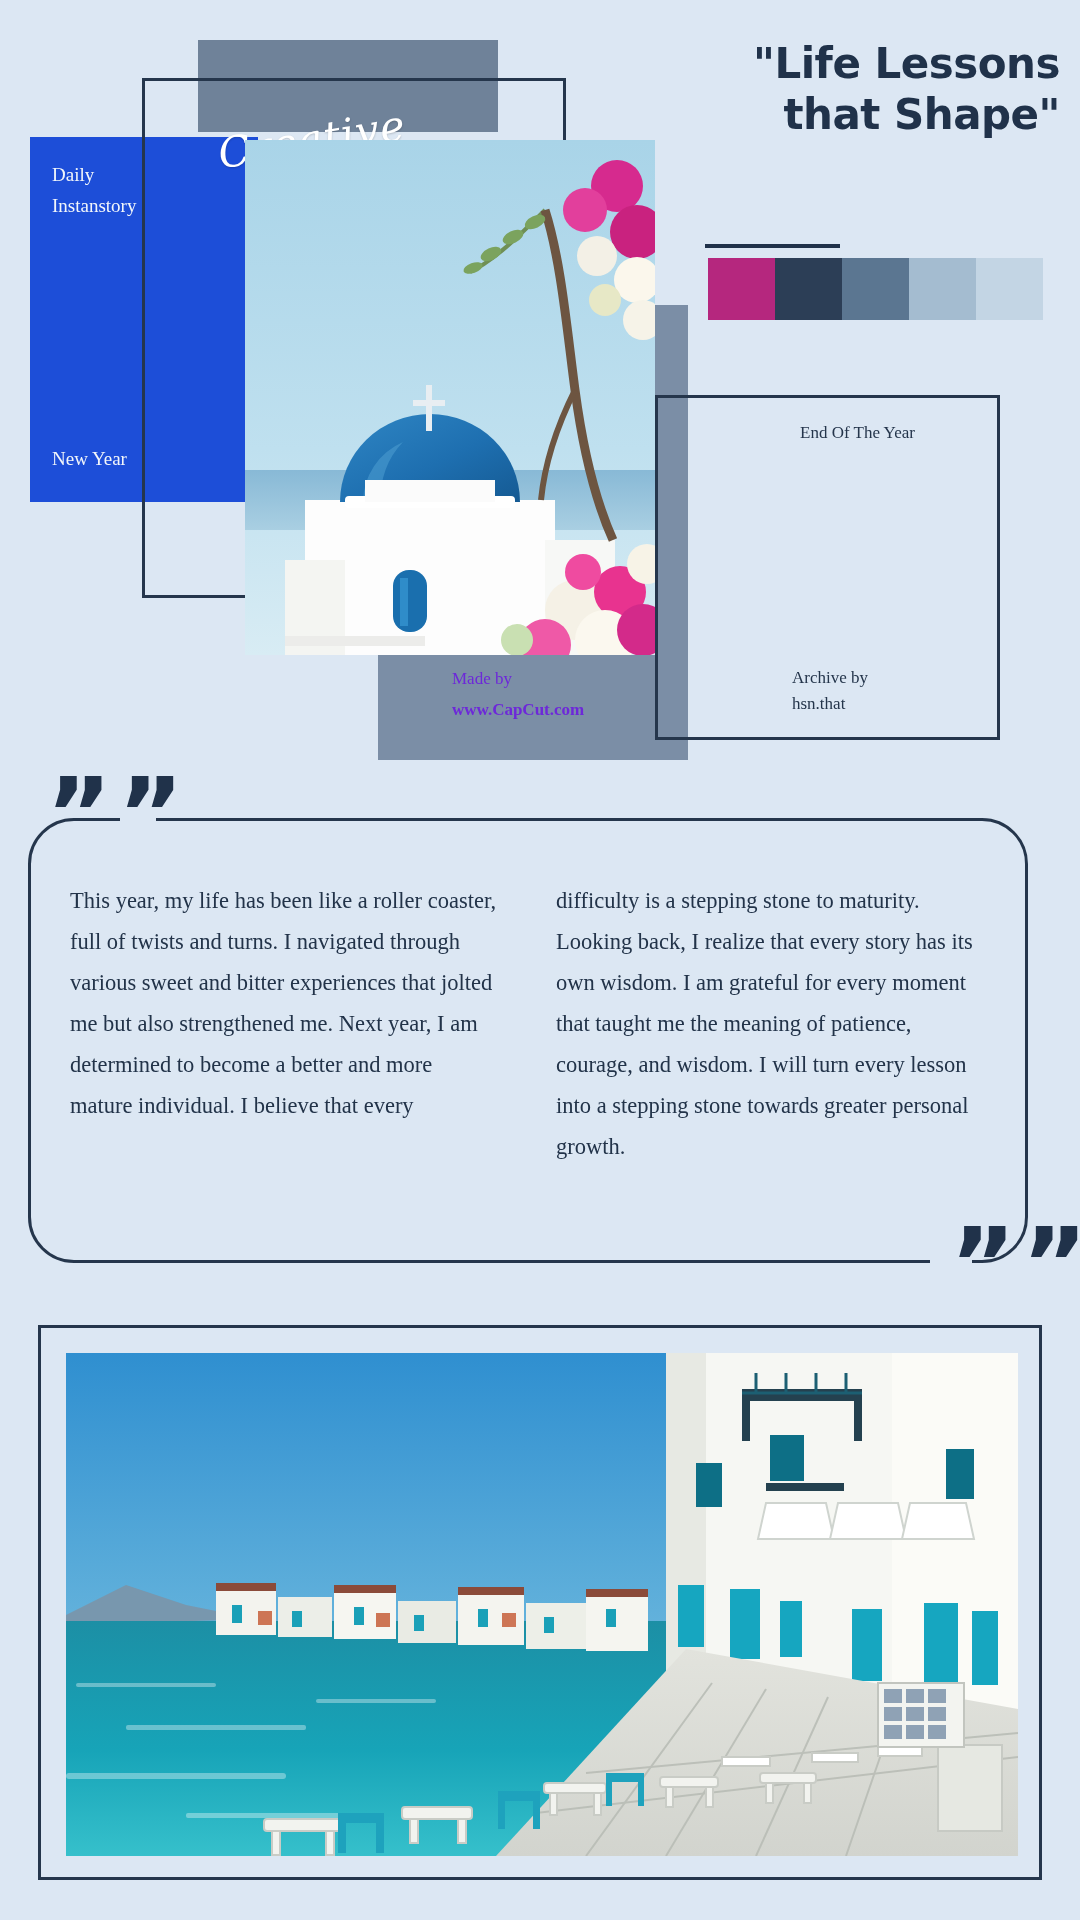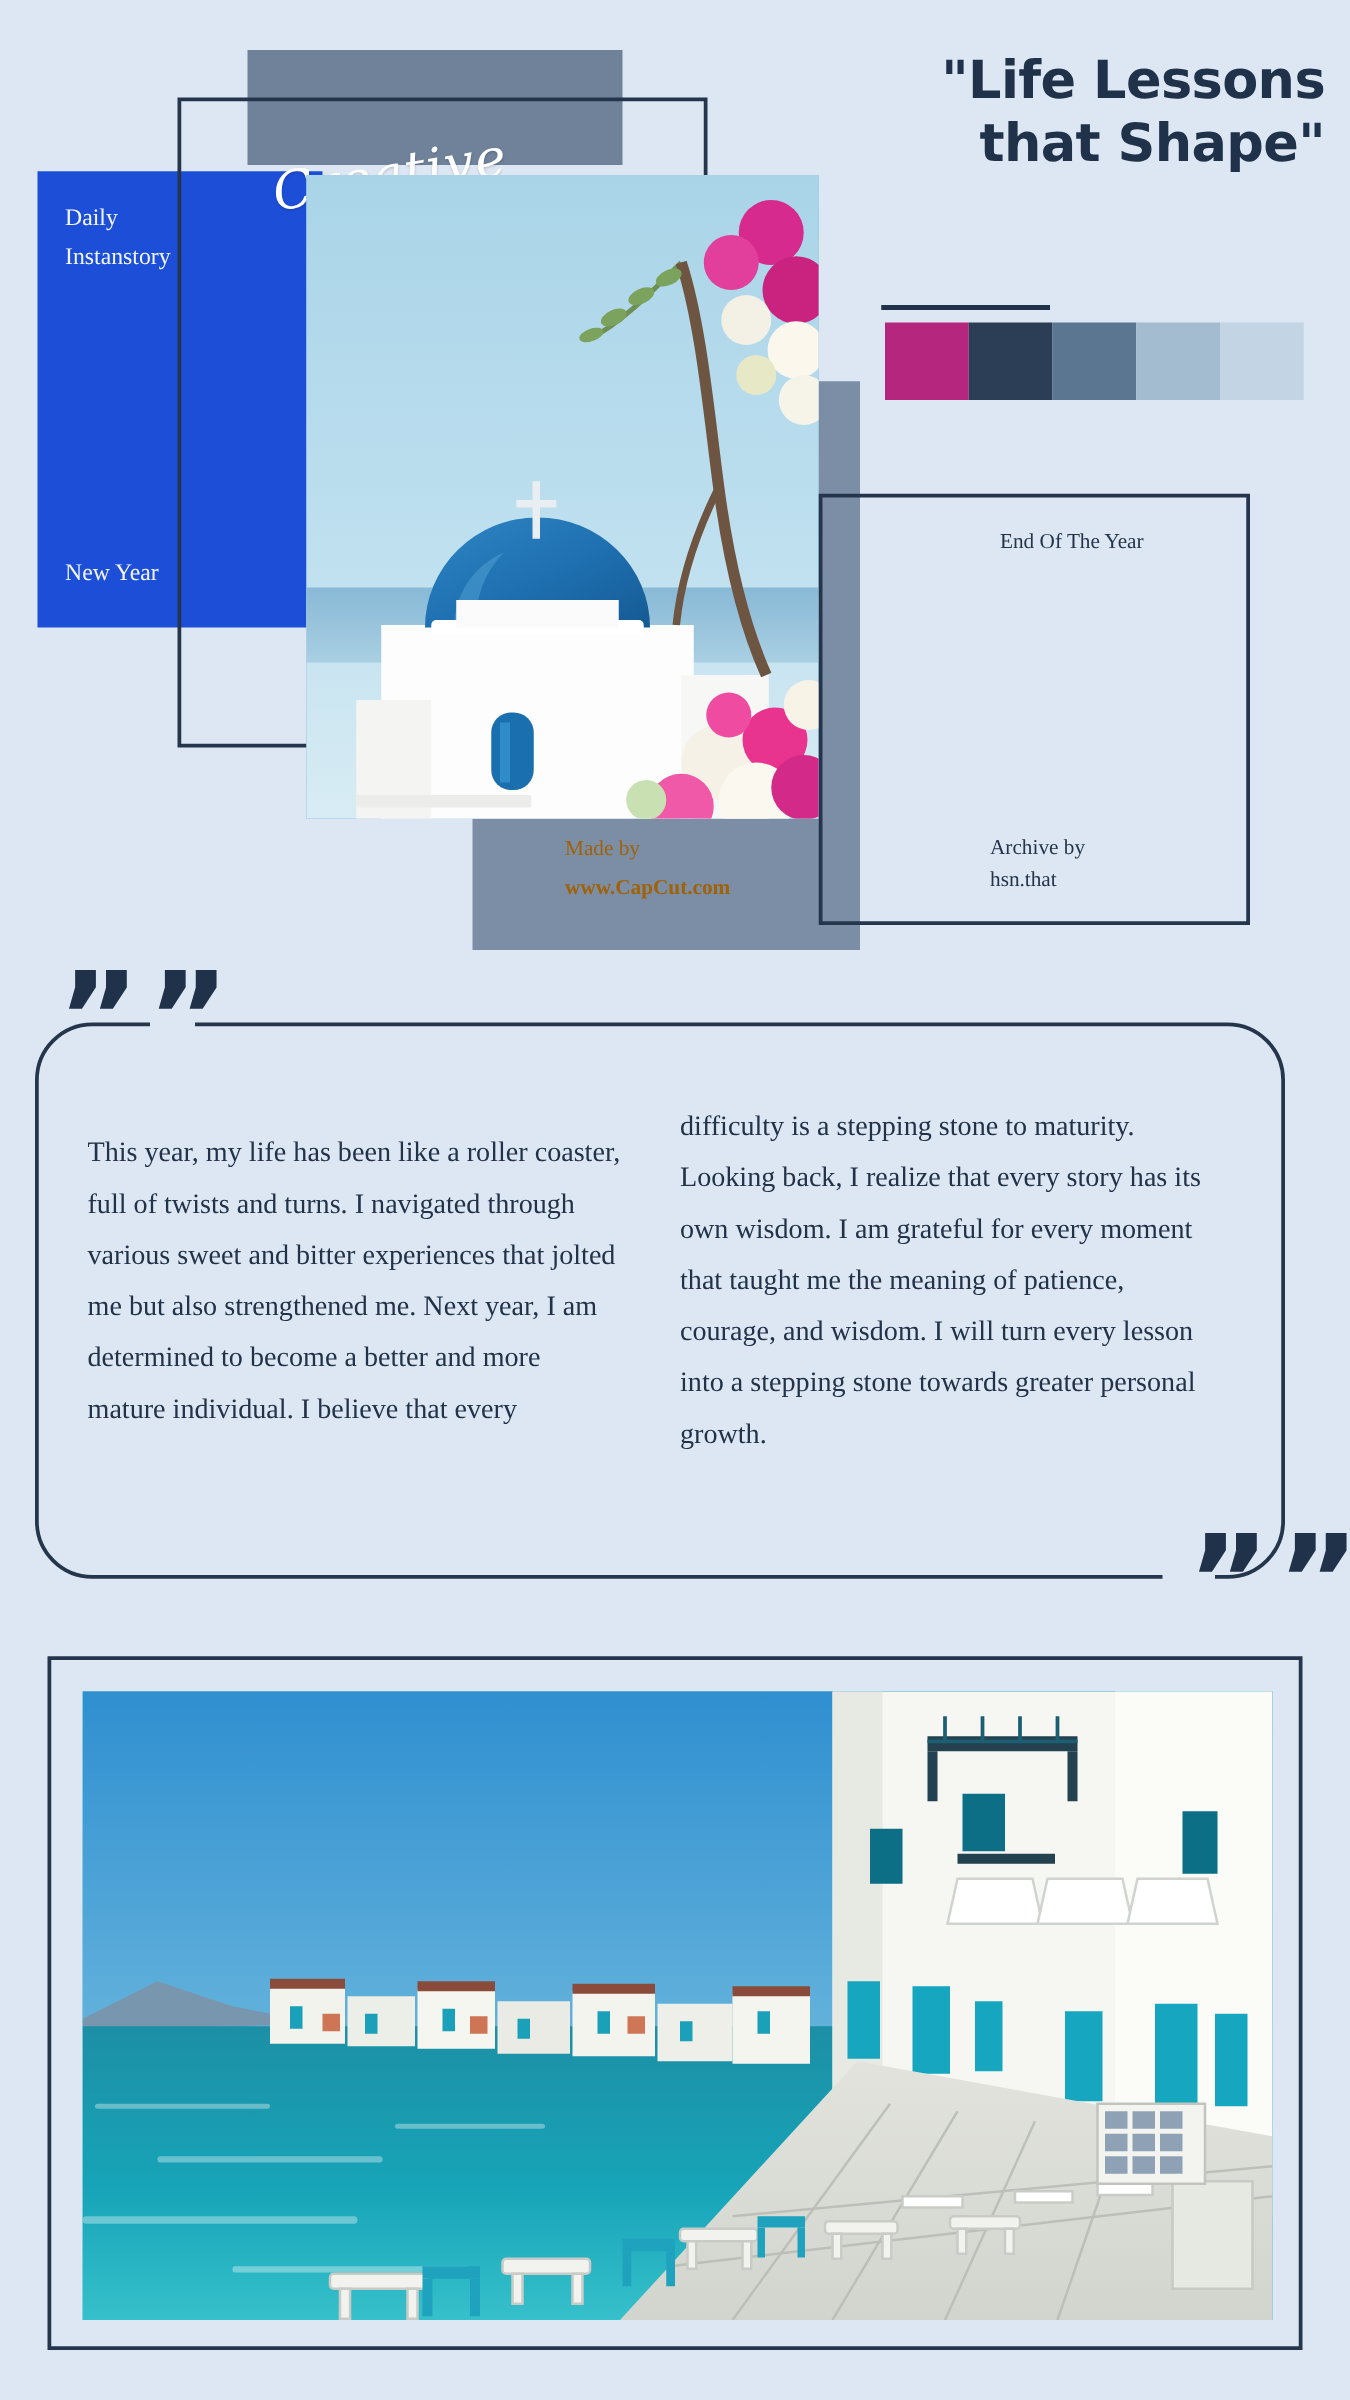--- a/index.html
+++ b/index.html
@@ -128,21 +128,21 @@
     font-size: 17px;
     line-height: 26px;
   }
   .meta.end-year { left: 800px; top: 420px; width: 180px; }
   .meta.archive { left: 792px; top: 665px; width: 180px; }
 
   .madeby {
     position: absolute;
     left: 452px; top: 663px;
     width: 220px;
-    color: #a16207;
+    color: #6d28d9;
     font-family: "Liberation Serif", serif;
     font-size: 17px;
     line-height: 31px;
   }
   .madeby .site { font-weight: bold; }
 
   
   .quote-wrap {
     position: absolute;
     left: 0; top: 770px;
@@ -180,22 +180,21 @@
     letter-spacing: 6px;
   }
   .qmark.open { left: 46px; top: 10px; }
   .qmark.close { left: 950px; top: 460px; }
 
   .quote-cols {
     position: absolute;
     left: 70px; top: 110px;
     width: 930px;
     display: flex;
-    gap: 44px;
-    align-items: center;
+    gap: 56px;
   }
   .quote-col {
     width: 430px;
     color: #223349;
     font-family: "Liberation Serif", serif;
     font-size: 22.5px;
     line-height: 41px;
   }
 
   

